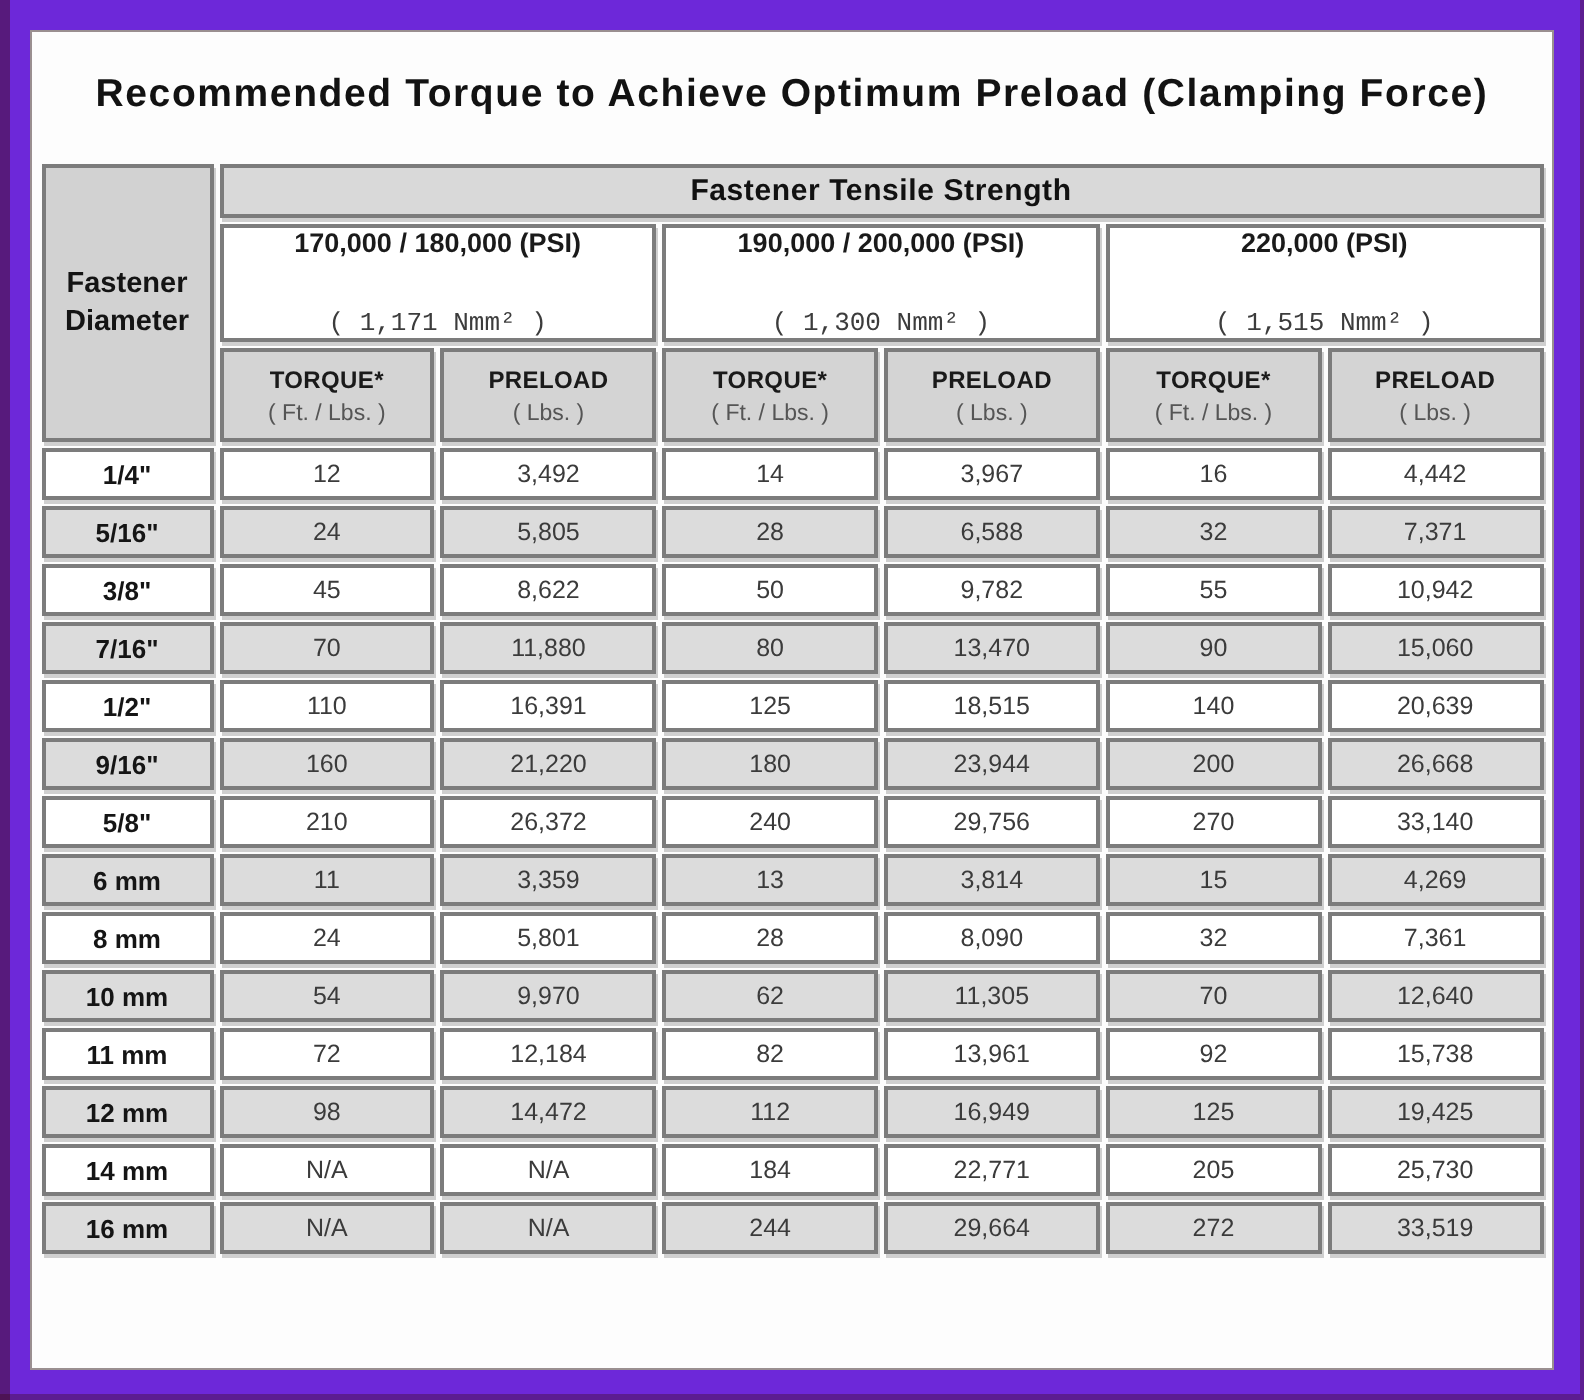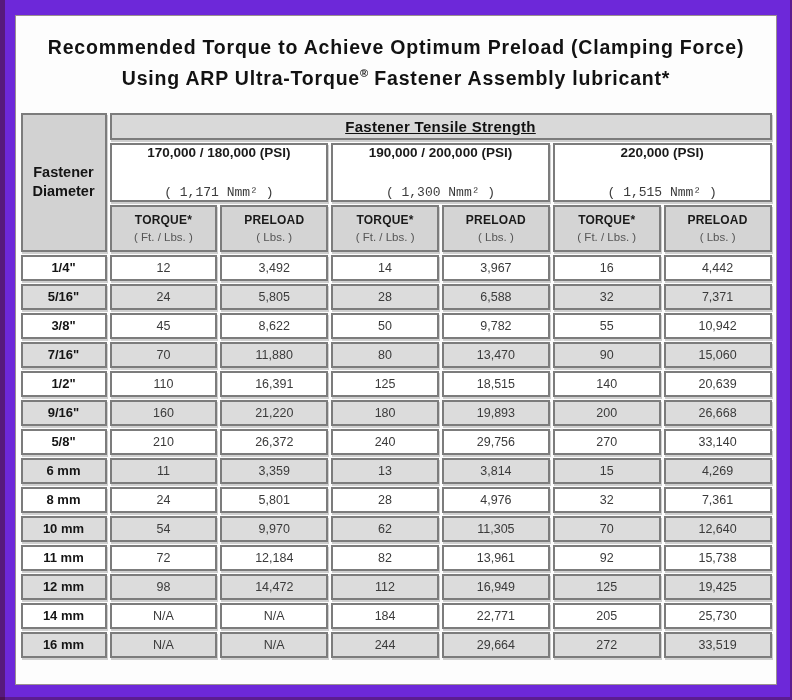--- a/index.html
+++ b/index.html
@@ -65,21 +65,20 @@
     font-size: 14.5px;
     line-height: 1.3;
     color: #141414;
   }
   th.tensile {
     background: #d9d9d9;
     height: 27px;
     font-size: 15px;
     color: #111111;
     letter-spacing: 0.3px;
-    text-decoration: underline;
   }
   th.psi-group {
     background: #ffffff;
     height: 54px;
     font-weight: normal;
   }
   th.psi-group .psi-main { font-size: 13.5px; font-weight: bold; color: #1a1a1a; margin-bottom: 25px; }
   th.psi-group .psi-sub  { font-size: 13px; color: #3c3c3c; font-family: Liberation Mono, monospace; }
   th.colhead {
     background: #d4d4d4;
@@ -98,21 +97,20 @@
   tbody td.diam { font-weight: bold; font-size: 13px; color: #151515; }
 </style>
 </head>
 <body>
 
 <div class="frame">
   <div class="panel">
 
     <div class="title">
       <div>Recommended Torque to Achieve Optimum Preload (Clamping Force)</div>
-      <div><span>Using ARP Ultra-Torque</span><sup>®</sup><span> Fastener Assembly lubricant*</span></div>
     </div>
 
 
     <table class="torque">
       <colgroup>
         <col style="width:86px">
         <col>
           <col>
           <col>
           <col>
@@ -212,21 +210,21 @@
             <td>125</td>
             <td>18,515</td>
             <td>140</td>
             <td>20,639</td>
           </tr>
           <tr class="shade">
             <td class="diam">9/16"</td>
             <td>160</td>
             <td>21,220</td>
             <td>180</td>
-            <td>19,893</td>
+            <td>23,944</td>
             <td>200</td>
             <td>26,668</td>
           </tr>
           <tr>
             <td class="diam">5/8"</td>
             <td>210</td>
             <td>26,372</td>
             <td>240</td>
             <td>29,756</td>
             <td>270</td>
@@ -239,21 +237,21 @@
             <td>13</td>
             <td>3,814</td>
             <td>15</td>
             <td>4,269</td>
           </tr>
           <tr>
             <td class="diam">8 mm</td>
             <td>24</td>
             <td>5,801</td>
             <td>28</td>
-            <td>4,976</td>
+            <td>8,090</td>
             <td>32</td>
             <td>7,361</td>
           </tr>
           <tr class="shade">
             <td class="diam">10 mm</td>
             <td>54</td>
             <td>9,970</td>
             <td>62</td>
             <td>11,305</td>
             <td>70</td>

